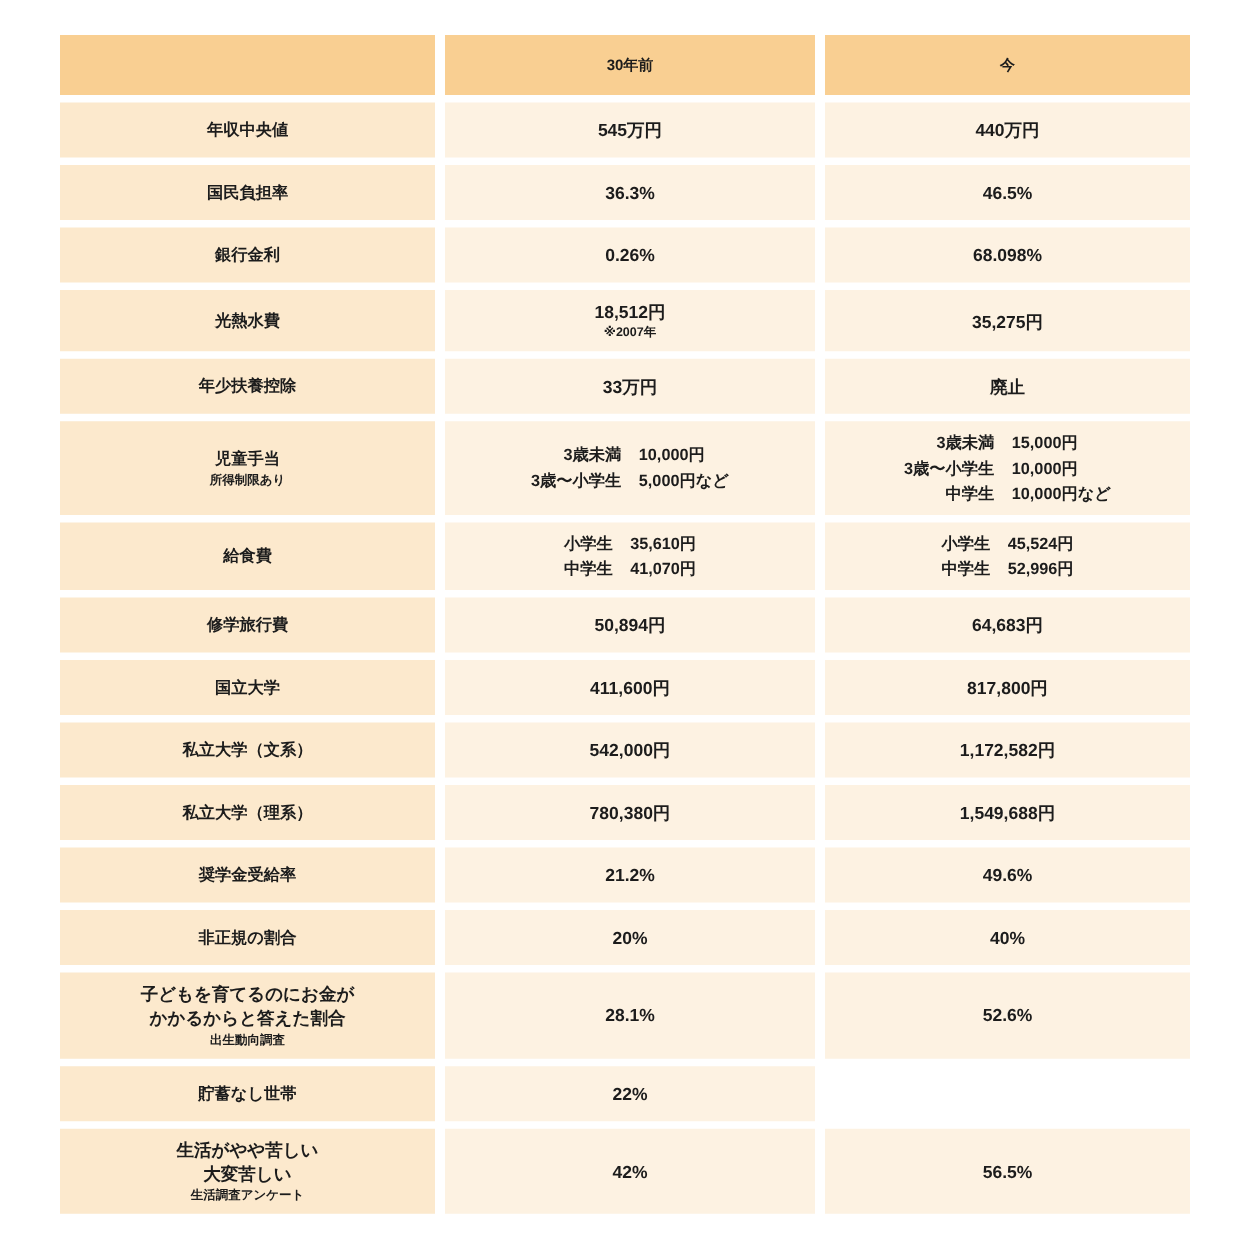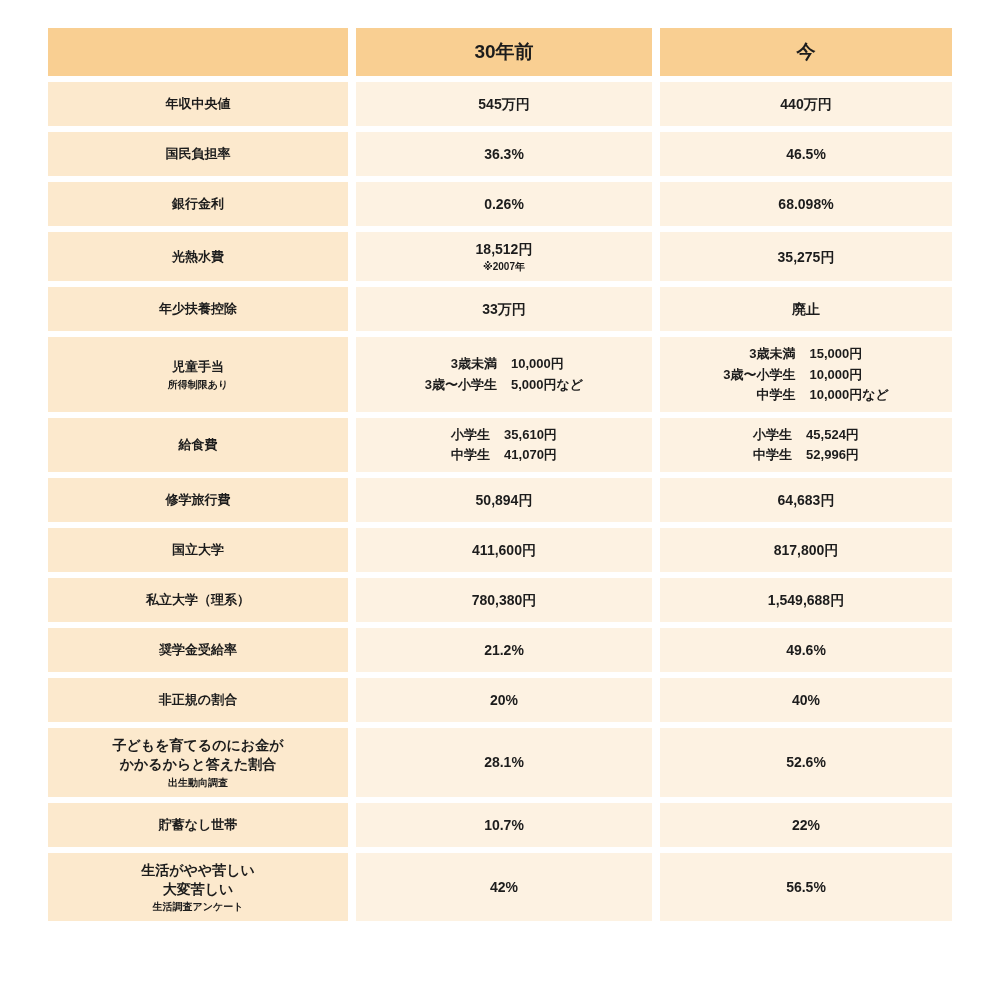--- a/index.html
+++ b/index.html
@@ -12,21 +12,21 @@
   #table {
     position: absolute; left: 48px; top: 28px; width: 904px;
     display: flex; flex-direction: column; gap: 6px;
   }
   .row { display: grid; grid-template-columns: 300px 296px 292px; gap: 8px; }
   .cell {
     display: flex; flex-direction: column; align-items: center; justify-content: center;
     text-align: center; min-height: 44px; padding: 8px 6px; font-weight: 700;
   }
   .header-row .cell { background: var(--header-bg, #f9cf92); min-height: 48px; }
-  .header-text { font-size: 19px; font-weight: 700; }
+  .header-text { font-size: 12px; font-weight: 700; }
   .label-cell { background: var(--label-bg, #fce9cd); }
   .value-cell { background: var(--value-bg, #fdf2e2); }
   .label-line { font-size: 13px; font-weight: 700; line-height: 1.35; }
   .label-multi .label-line { font-size: 14px; }
   .value-text { font-size: 14px; font-weight: 700; line-height: 1.3; }
   .note, .sub { font-size: 10px; font-weight: 700; margin-top: 2px; line-height: 1.3; text-align: right; }
   .pairs {
     display: grid; grid-template-columns: auto auto;
     column-gap: 14px; row-gap: 3px;
     font-size: 13px; font-weight: 700; line-height: 1.35;
@@ -167,20 +167,31 @@
       </div>
       <div class="cell value-cell">
         <div class="value-text">411,600円</div>
       </div>
       <div class="cell value-cell">
         <div class="value-text">817,800円</div>
       </div>
     </div>
     <div class="row">
       <div class="cell label-cell">
+        <div class="label-line">私立大学（文系）</div>
+      </div>
+      <div class="cell value-cell">
+        <div class="value-text">542,000円</div>
+      </div>
+      <div class="cell value-cell">
+        <div class="value-text">1,172,582円</div>
+      </div>
+    </div>
+    <div class="row">
+      <div class="cell label-cell">
         <div class="label-line">私立大学（理系）</div>
       </div>
       <div class="cell value-cell">
         <div class="value-text">780,380円</div>
       </div>
       <div class="cell value-cell">
         <div class="value-text">1,549,688円</div>
       </div>
     </div>
     <div class="row">
@@ -216,23 +227,20 @@
       </div>
       <div class="cell value-cell">
         <div class="value-text">52.6%</div>
       </div>
     </div>
     <div class="row">
       <div class="cell label-cell">
         <div class="label-line">貯蓄なし世帯</div>
       </div>
       <div class="cell value-cell">
-        <div class="value-text">10.7%</div>
-      </div>
-      <div class="cell value-cell">
         <div class="value-text">22%</div>
       </div>
     </div>
     <div class="row">
       <div class="cell label-cell label-multi">
         <div class="label-line">生活がやや苦しい</div>
         <div class="label-line">大変苦しい</div>
         <div class="sub">生活調査アンケート</div>
       </div>
       <div class="cell value-cell">

